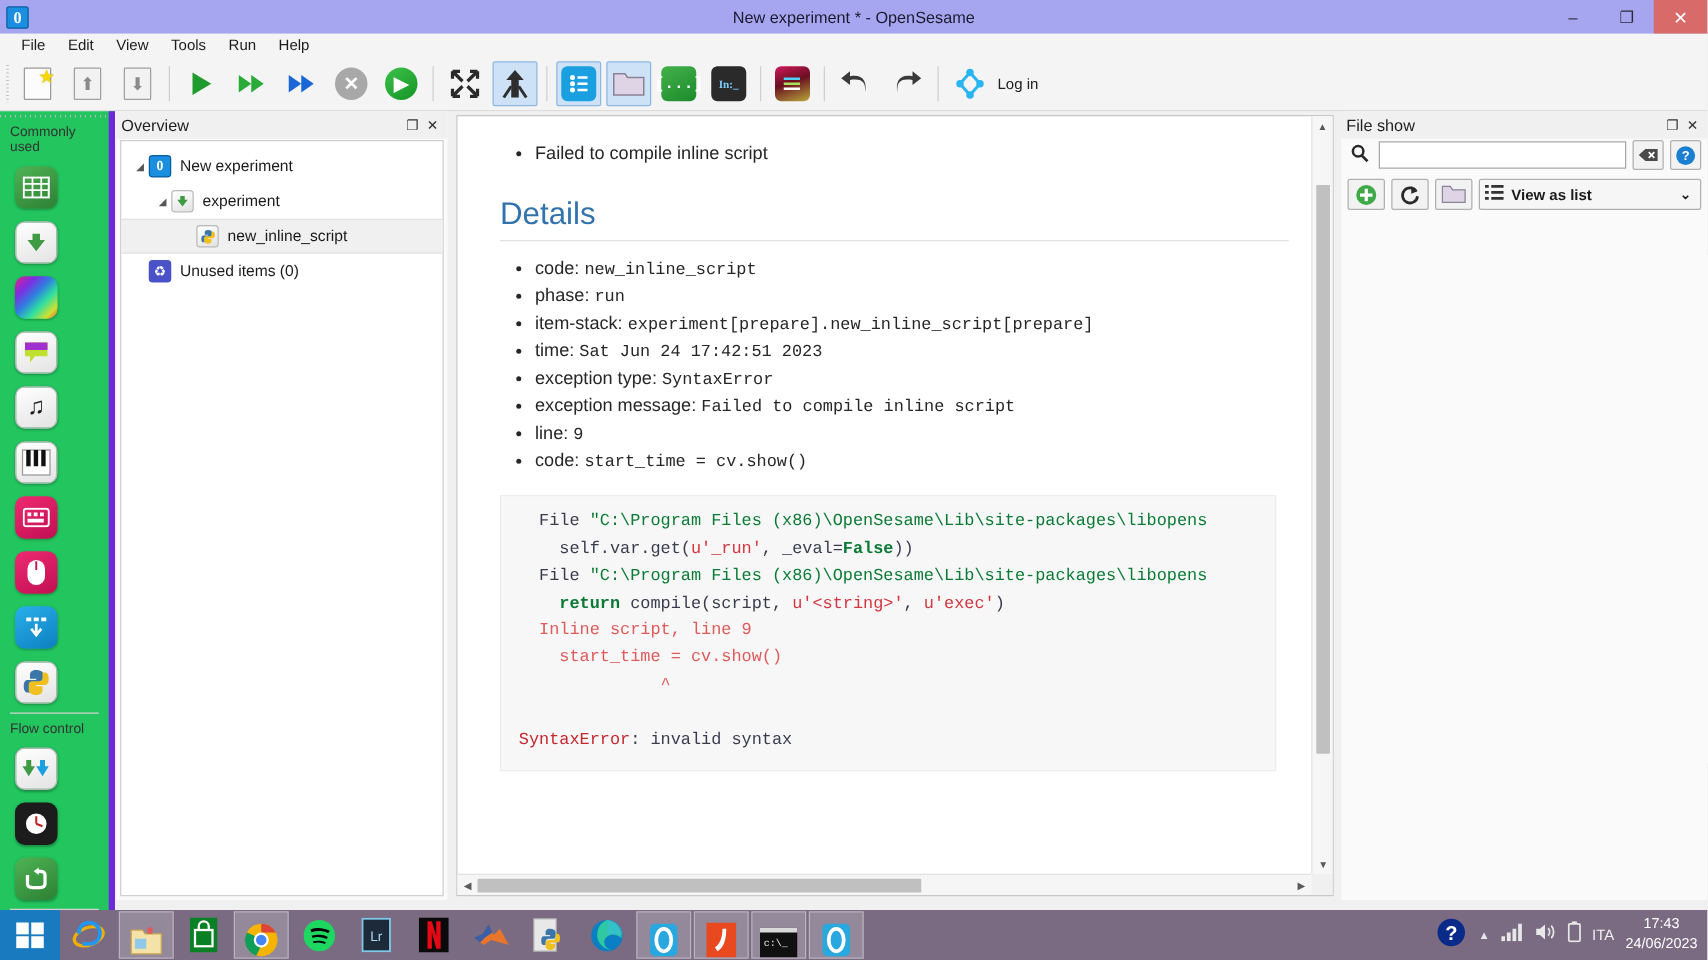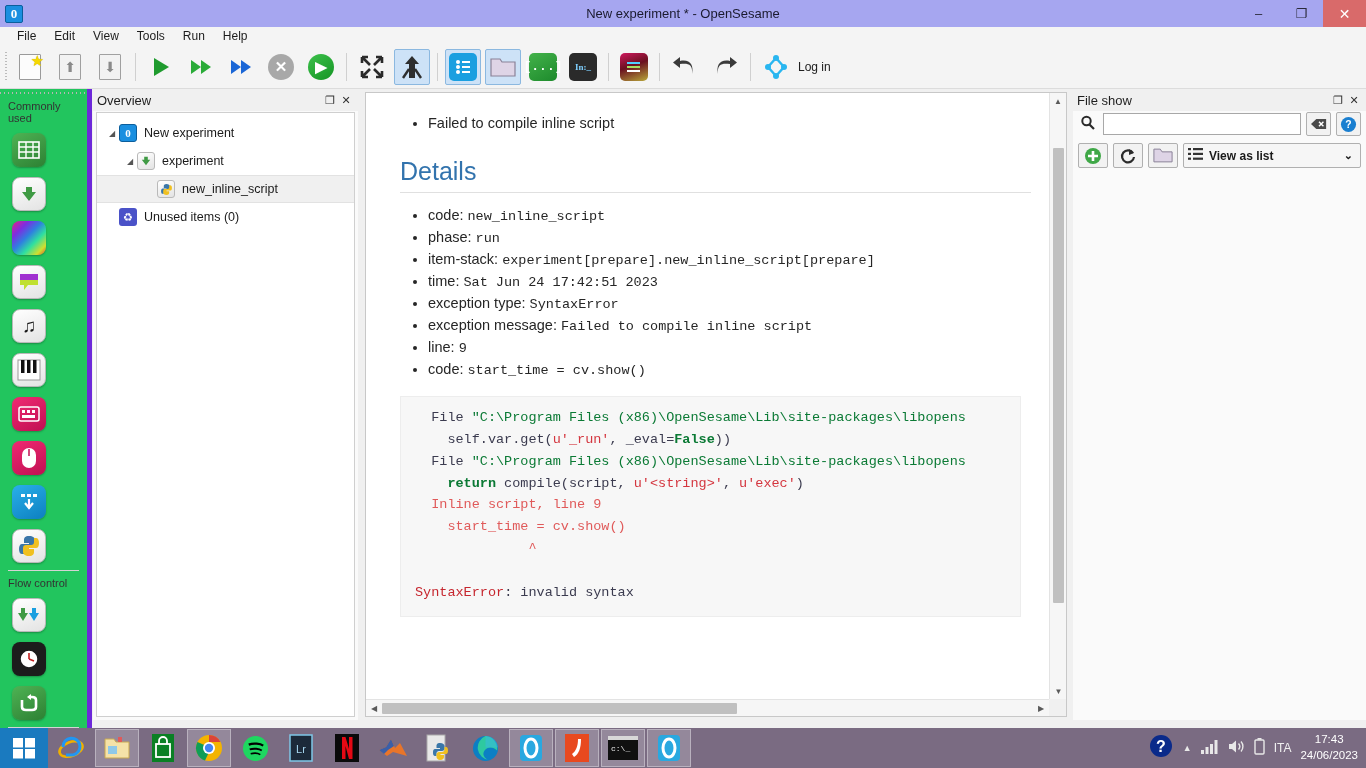--- a/index.html
+++ b/index.html
@@ -268,21 +268,21 @@
   }
   .tb-start {
     width: 48px; height: 40px; display: flex; align-items: center; justify-content: center;
     background: #1a7abf;
   }
   .tk-item {
     width: 44px; height: 38px; margin: 0 1px;
     display: flex; align-items: center; justify-content: center;
     border: 1px solid transparent;
   }
-  .tk-item.run { background: rgba(255,255,255,0.20); border-color: rgba(255,255,255,0.35); }
+  .tk-item.run { background: rgba(255,255,255,0.20); border-color: rgba(255,255,255,0.35); align-items: flex-end; }
   .tray { margin-left: auto; display: flex; align-items: center; padding-right: 8px; gap: 9px; }
   .tray-ic { color: #e8e8e8; font-size: 14px; }
   .clock { color: #fff; font-size: 11.5px; line-height: 1.35; text-align: center; }
   .lang { color: #f0f0f0; font-size: 12px; }
 </style>
 </head>
 <body>
 
 <div class="app">
 

